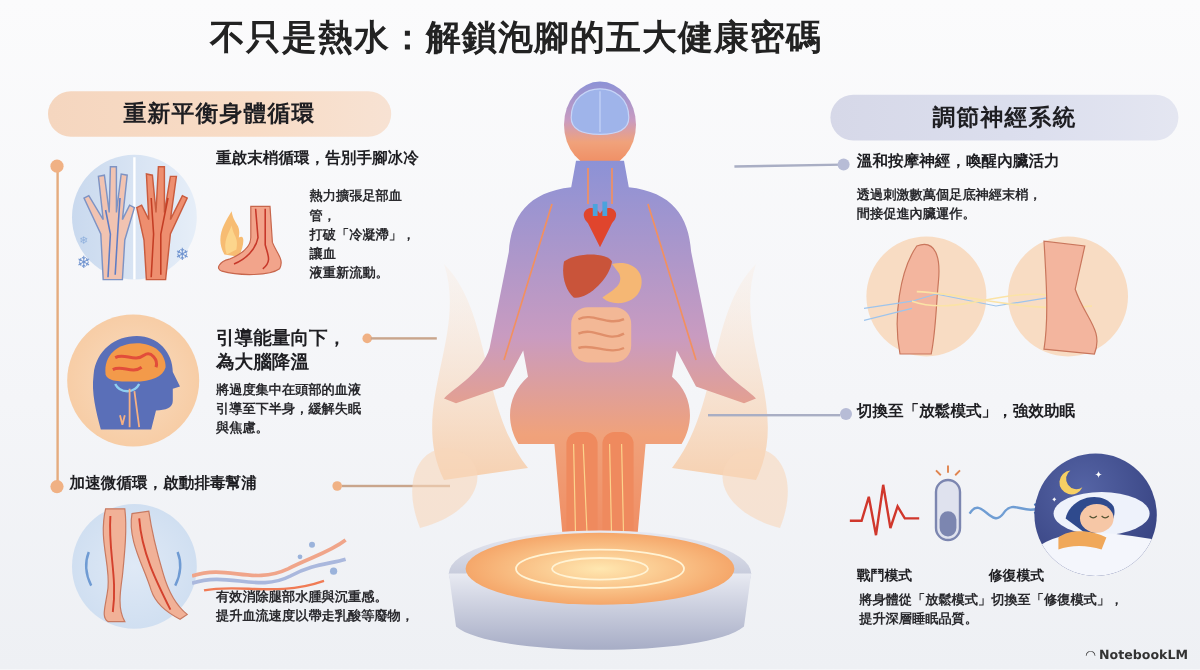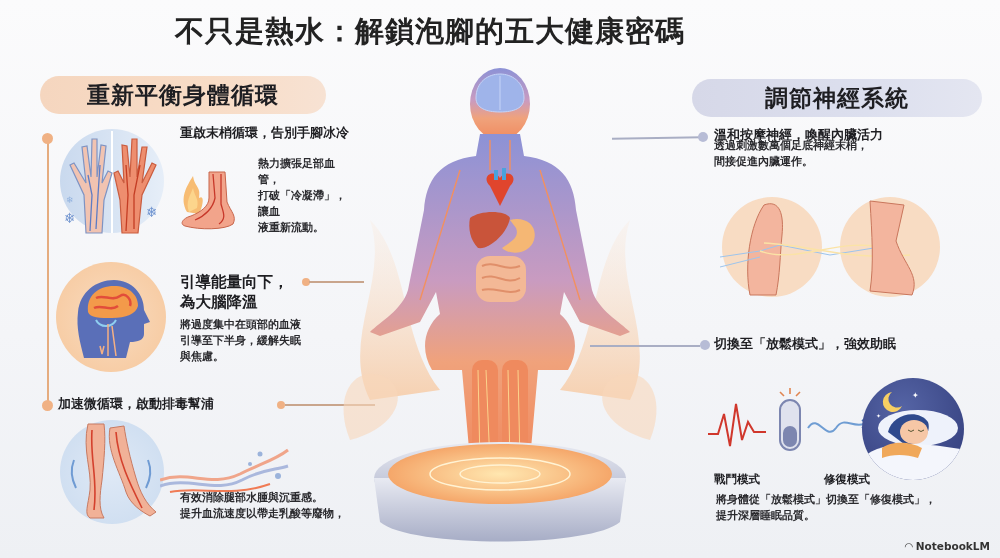--- a/index.html
+++ b/index.html
@@ -10,21 +10,21 @@
     color: #1e1e22;
     position: relative;
   }
   .abs { position: absolute; }
   .title {
     left: 0; top: 12px; width: 860px; text-align: center;
     font-size: 29px; font-weight: bold; letter-spacing: 1px; color: #222;
   }
   .pill {
     height: 38px; border-radius: 19px; display: flex; align-items: center; justify-content: center;
-    font-size: 23px; font-weight: bold; color: #1e1e22; letter-spacing: 1px;
+    font-size: 19px; font-weight: bold; color: #1e1e22; letter-spacing: 1px;
   }
   .pill-left { left: 40px; top: 76px; width: 286px; background: linear-gradient(90deg, #f5d6bf, #f8dcc6 60%, #f7e2d3); }
   .pill-right { left: 692px; top: 79px; width: 290px; background: linear-gradient(90deg, #d6d8e8, #dcdfee 60%, #e4e6f1); }
   .timeline-left { left: 47px; top: 138px; width: 2px; height: 268px; background: #e5ac7f; }
   .dot { width: 11px; height: 11px; border-radius: 50%; }
   .dot-o { background: #f0b184; }
   .dot-b { background: #b7bcd6; }
   .h2 { font-size: 13px; font-weight: bold; color: #1e1e22; line-height: 1.3; }
   .p  { font-size: 11px; color: #2a2a2e; line-height: 1.45; font-weight: bold; }
   .connector { background: #c9a58c; height: 1.5px; }
@@ -183,21 +183,21 @@
     <ellipse cx="170" cy="414" rx="70" ry="16" fill="none" stroke="#fff3d4" stroke-width="1.5"></ellipse>
     <ellipse cx="170" cy="414" rx="40" ry="9" fill="none" stroke="#fff3d4" stroke-width="1.5"></ellipse>
   </svg>
 </div>
 
 <div class="abs pill pill-right">調節神經系統</div>
 
 <div class="abs connector-b" style="left:612px;top:137px;width:90px;transform:rotate(-1deg)"></div>
 <div class="abs dot dot-b" style="left:698px;top:132px;width:10px;height:10px"></div>
 <div class="abs h2" style="left:714px;top:127px">溫和按摩神經，喚醒內臟活力</div>
-<div class="abs p" style="left:714px;top:138px;width:230px">
+<div class="abs p" style="left:714px;top:155px;width:230px">
   <div>透過刺激數萬個足底神經末梢，</div>
   <div>間接促進內臟運作。</div>
 </div>
 <div class="abs" style="left:720px;top:195px;width:230px;height:106px">
   <svg width="230" height="106" viewBox="0 0 230 106">
     <circle cx="52" cy="52" r="50" fill="#f8dcc3"></circle>
     <circle cx="170" cy="52" r="50" fill="#f8dcc3"></circle>
     <path d="M30 100 C24 70 30 30 44 10 C60 4 64 20 62 40 C60 60 60 80 56 100 Z" fill="#f3b59e" stroke="#c9765c" stroke-width="1"></path>
     <path d="M0 62 L40 56 L60 50 L110 60 L160 52 M0 72 L40 62" stroke="#9dc4ec" stroke-width="1" fill="none"></path>
     <path d="M40 56 C80 70 120 40 170 54 M44 48 C90 50 130 66 190 60" stroke="#fbe3a6" stroke-width="1.4" fill="none"></path>

